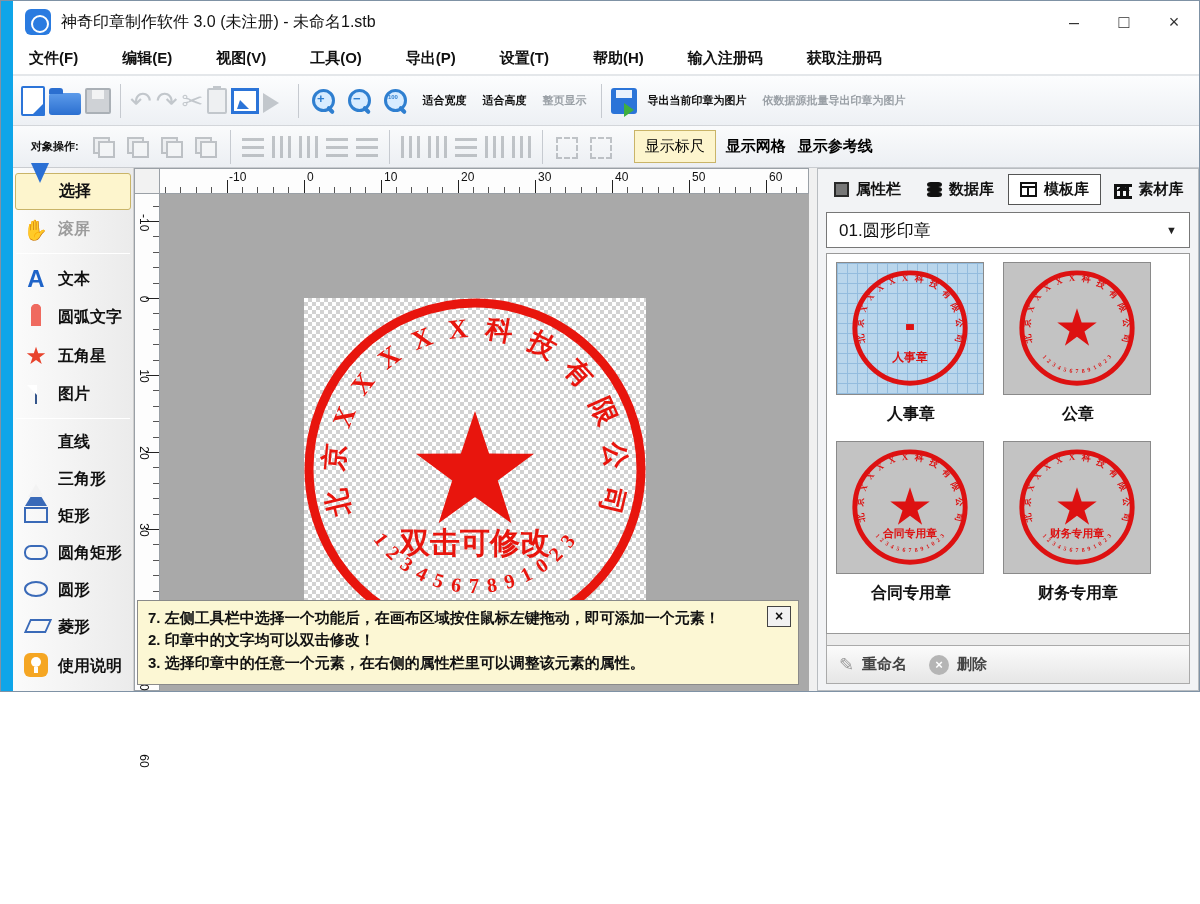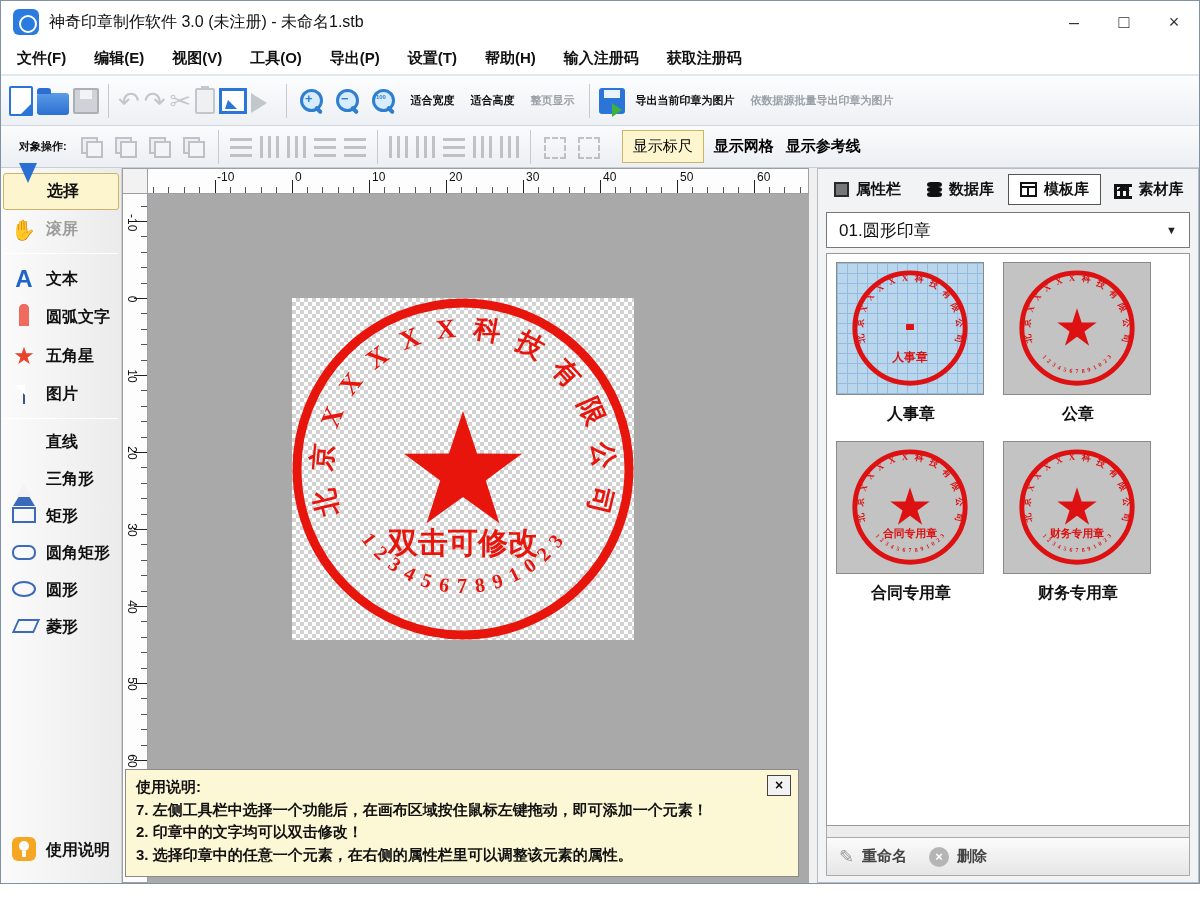--- a/index.html
+++ b/index.html
@@ -1,34 +1,34 @@
 <!DOCTYPE html>
 <html><head>
 <meta charset="utf-8">
 <style>
   * { box-sizing: border-box; margin: 0; padding: 0; }
   html,body { width:1200px; height:904px; overflow:hidden;
     font-family:"Liberation Sans","DejaVu Sans",sans-serif; }
-  .window { width:1200px; height:884px; background:#0ea5e9;
-    border:1px solid #7f92a5; display:flex; flex-direction:column; }
+  .window { width:1200px; height:692px; background:#0ea5e9;
+    border:1px solid #7f92a5; display:flex; flex-direction:column;padding-left:12px; }
 
   
   .titlebar { height:42px; background:#fff; display:flex; align-items:center; padding:0 0 0 12px; }
   .app-icon { width:26px; height:26px; border-radius:6px; background:#2a7be0; margin-right:10px;
     position:relative; flex:none; }
   .app-icon::before { content:""; position:absolute; left:6px; top:6px; width:14px; height:14px;
     border:2px solid #fff; border-radius:50%; }
   .title-text { font-size:16px; color:#111; }
   .win-controls { margin-left:auto; display:flex; height:100%; }
   .win-btn { width:50px; display:flex; align-items:center; justify-content:center;
     font-size:18px; color:#333; }
 
   
   .menubar { height:33px; background:#fff; border-bottom:2px solid #e4e7ea;
-    display:flex; align-items:center; gap:28px; padding:0 16px; font-size:15px; font-weight:600; color:#111; }
+    display:flex; align-items:center; gap:44px; padding:0 16px; font-size:15px; font-weight:600; color:#111; }
 
   
   .toolbar1 { height:50px; background:linear-gradient(#fcfdfe,#edf0f4);
     border-bottom:1px solid #d3d6da; display:flex; align-items:center; padding:0 6px; }
   .toolbar2 { height:42px; background:linear-gradient(#fafbfc,#eceff3);
     border-bottom:1px solid #c9ccd0; display:flex; align-items:center; padding:0 10px; }
   .tsep { width:1px; height:34px; background:#c6cad0; margin:0 7px; flex:none; }
   .tbtn { display:flex; align-items:center; justify-content:center; margin:0 2px; flex:none; }
   .tlabel { font-size:11px; font-weight:bold; color:#111; margin:0 8px; white-space:nowrap; }
   .tlabel.disabled { color:#9aa0a6; }
@@ -388,21 +388,20 @@
           </text>
           <polygon fill="#e8150d" points="176,118 190.1,160.6 235,160.8 198.8,187.4 212.4,230.2 176,204 139.6,230.2 153.2,187.4 117,160.8 161.9,160.6"></polygon>
           <text class="seal-text" x="176" y="260" text-anchor="middle" fill="#e8150d" font-size="30">双击可修改</text>
           <text class="seal-text" fill="#e8150d" font-size="20" letter-spacing="2">
             <textPath href="#arcBottom" startOffset="50%" text-anchor="middle" textLength="240" lengthAdjust="spacing">1234567891023</textPath>
           </text>
         </svg>
       </div>
 
       <div class="help-overlay">
-        <div>使用说明:</div>
         <div>7. 左侧工具栏中选择一个功能后，在画布区域按住鼠标左键拖动，即可添加一个元素！</div>
         <div>2. 印章中的文字均可以双击修改！</div>
         <div>3. 选择印章中的任意一个元素，在右侧的属性栏里可以调整该元素的属性。</div>
         <div class="help-close">×</div>
       </div>
     </div>
 
     <div class="right-panel">
       <div class="tabs">
         <div class="tab">

